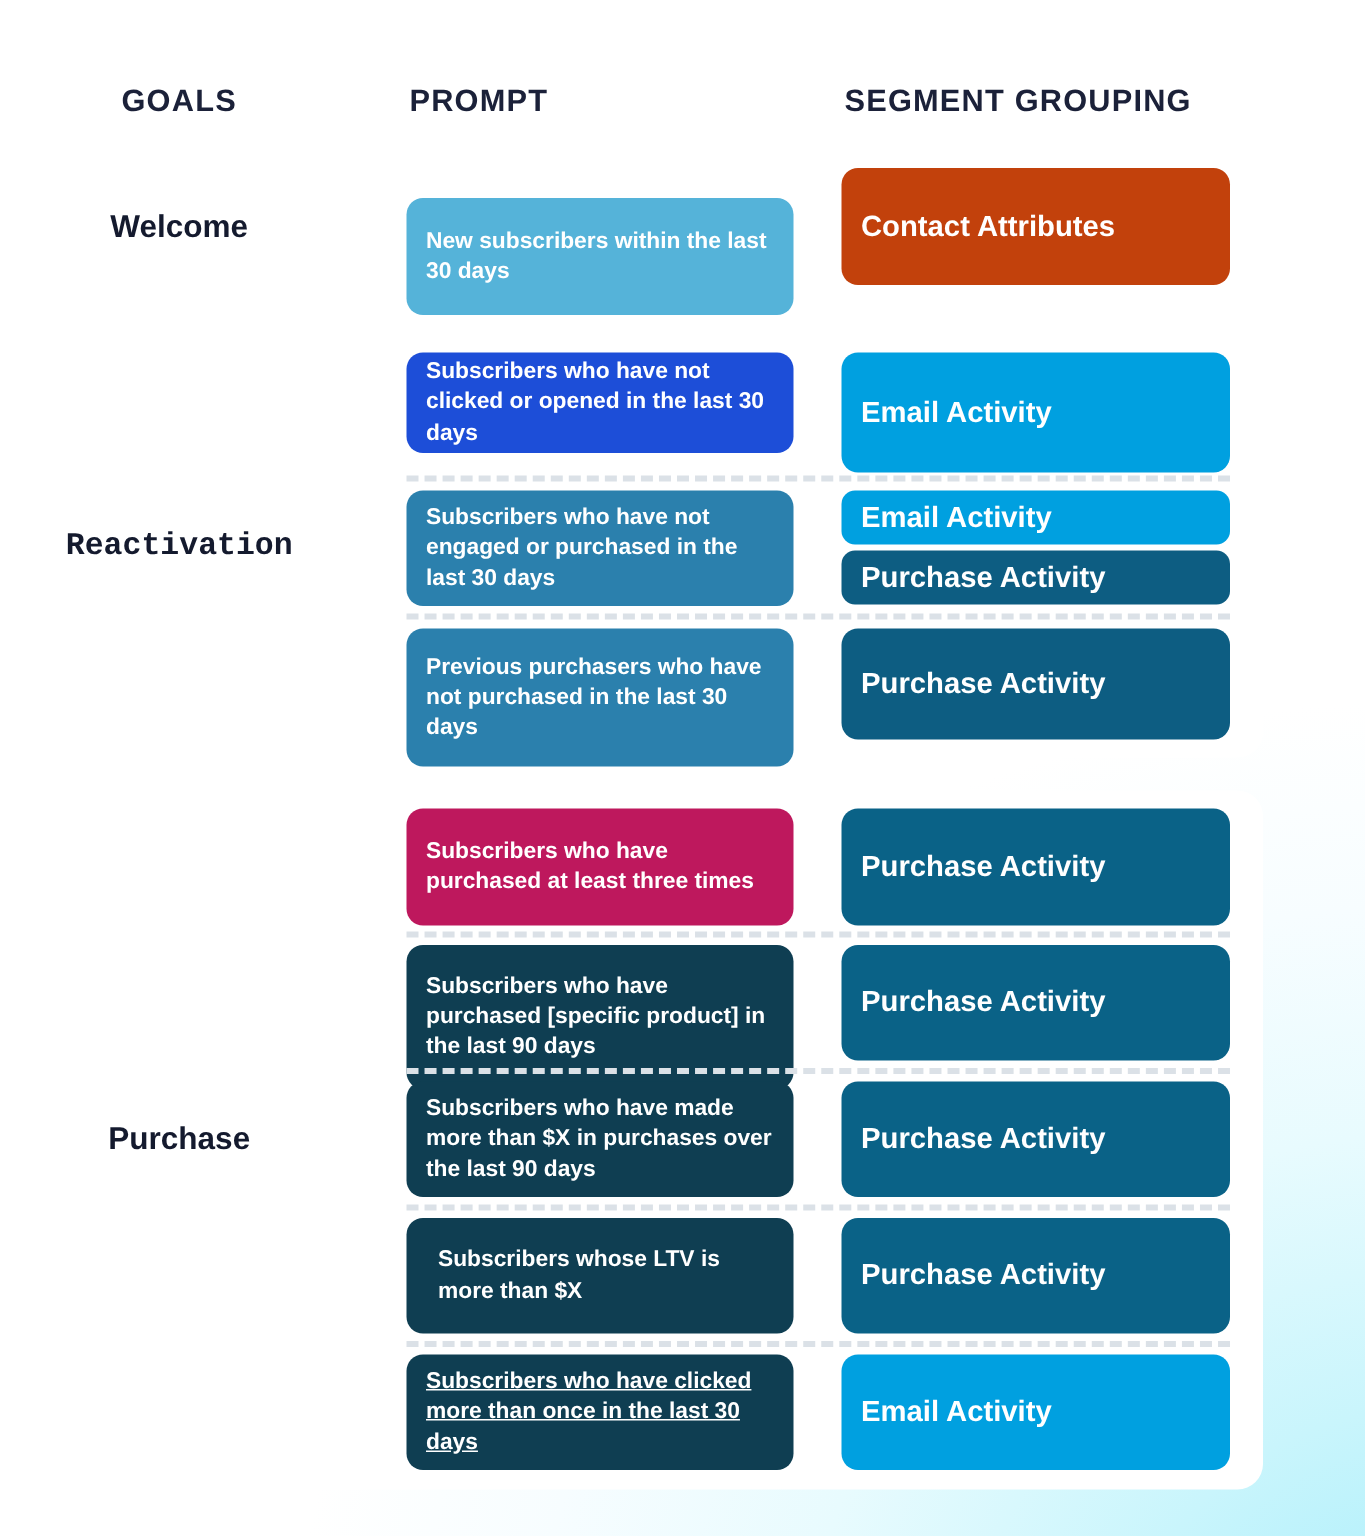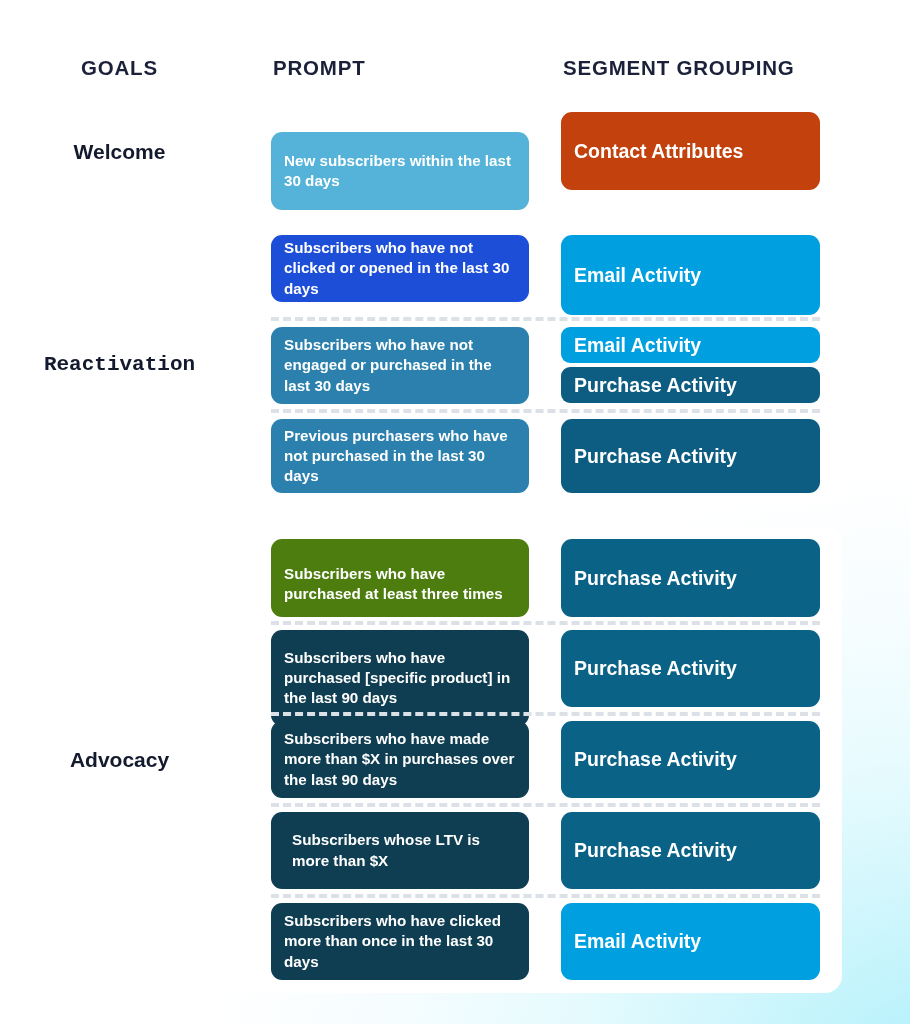--- a/index.html
+++ b/index.html
@@ -133,21 +133,21 @@
     <div class="col-head prompt">PROMPT</div>
     <div class="col-head segment">SEGMENT GROUPING</div>
   </div>
 
   <div class="panel p-welcome"></div>
   <div class="panel p-reactivation"></div>
   <div class="panel p-advocacy"></div>
 
   <div class="goal-label welcome">Welcome</div>
   <div class="goal-label reactivation">Reactivation</div>
-  <div class="goal-label advocacy">Advocacy</div>
+  <div class="goal-label advocacy">Purchase</div>
 
   <div id="cards">
       <div class="prompt-card" style="top: 112px; height: 78px; background: rgb(85, 179, 217); margin-top: 20px;">
         <span>New subscribers within the last 30 days</span>
       </div>
       <div class="segment-card" style="top: 112px; height: 78px; background: #c2410c;">
         <span>Contact Attributes</span>
       </div>
       <div class="prompt-card" style="top: 235px; height: 67px; background: #1d4ed8;">
         <span>Subscribers who have not clicked or opened in the last 30 days</span>
@@ -159,27 +159,27 @@
       <div class="prompt-card" style="top: 327px; height: 77px; background: rgb(43, 128, 173);">
         <span>Subscribers who have not engaged or purchased in the last 30 days</span>
       </div>
       <div class="segment-pill" style="top: 327px; height: 36px; background: rgb(0, 160, 224);">
         <span>Email Activity</span>
       </div>
       <div class="segment-pill" style="top: 367px; height: 36px; background: rgb(13, 93, 130);">
         <span>Purchase Activity</span>
       </div>
       <div class="sep" style="top: 409px; border-top-color: rgb(219, 225, 231);"></div>
-      <div class="prompt-card" style="top: 419px; height: 74px; background: rgb(43, 128, 173);">
+      <div class="prompt-card" style="top: 419px; height: 92px; background: rgb(43, 128, 173);">
         <span>Previous purchasers who have not purchased in the last 30 days</span>
       </div>
       <div class="segment-card" style="top: 419px; height: 74px; background: rgb(13, 93, 130);">
         <span>Purchase Activity</span>
       </div>
-      <div class="prompt-card" style="top: 539px; height: 78px; background: #4d7c0f; align-items: flex-end;">
+      <div class="prompt-card" style="top: 539px; height: 78px; background: #be185d;">
         <span>Subscribers who have purchased at least three times</span>
       </div>
       <div class="segment-card" style="top: 539px; height: 78px; background: rgb(10, 98, 135);">
         <span>Purchase Activity</span>
       </div>
       <div class="sep" style="top: 621px; border-top-color: rgb(219, 225, 231);"></div>
       <div class="prompt-card" style="top: 630px; height: 96px; background: rgb(15, 62, 82);">
         <span>Subscribers who have purchased [specific product] in the last 90 days</span>
       </div>
       <div class="segment-card" style="top: 630px; height: 77px; background: rgb(10, 98, 135);">
@@ -193,21 +193,21 @@
         <span>Purchase Activity</span>
       </div>
       <div class="sep" style="top: 803px; border-top-color: rgb(219, 225, 231);"></div>
       <div class="prompt-card" style="top: 812px; height: 77px; background: rgb(15, 62, 82); padding-left: 21px;">
         <span>Subscribers whose LTV is more than $X</span>
       </div>
       <div class="segment-card" style="top: 812px; height: 77px; background: rgb(10, 98, 135);">
         <span>Purchase Activity</span>
       </div>
       <div class="sep" style="top: 894px; border-top-color: rgb(219, 225, 231);"></div>
-      <div class="prompt-card" style="top: 903px; height: 77px; background: rgb(15, 62, 82);">
+      <div class="prompt-card" style="top: 903px; height: 77px; background: rgb(15, 62, 82); text-decoration: underline;">
         <span>Subscribers who have clicked more than once in the last 30 days</span>
       </div>
       <div class="segment-card" style="top: 903px; height: 77px; background: rgb(0, 160, 224);">
         <span>Email Activity</span>
       </div>
     </div>
 
 </div>
 
 </body></html>

